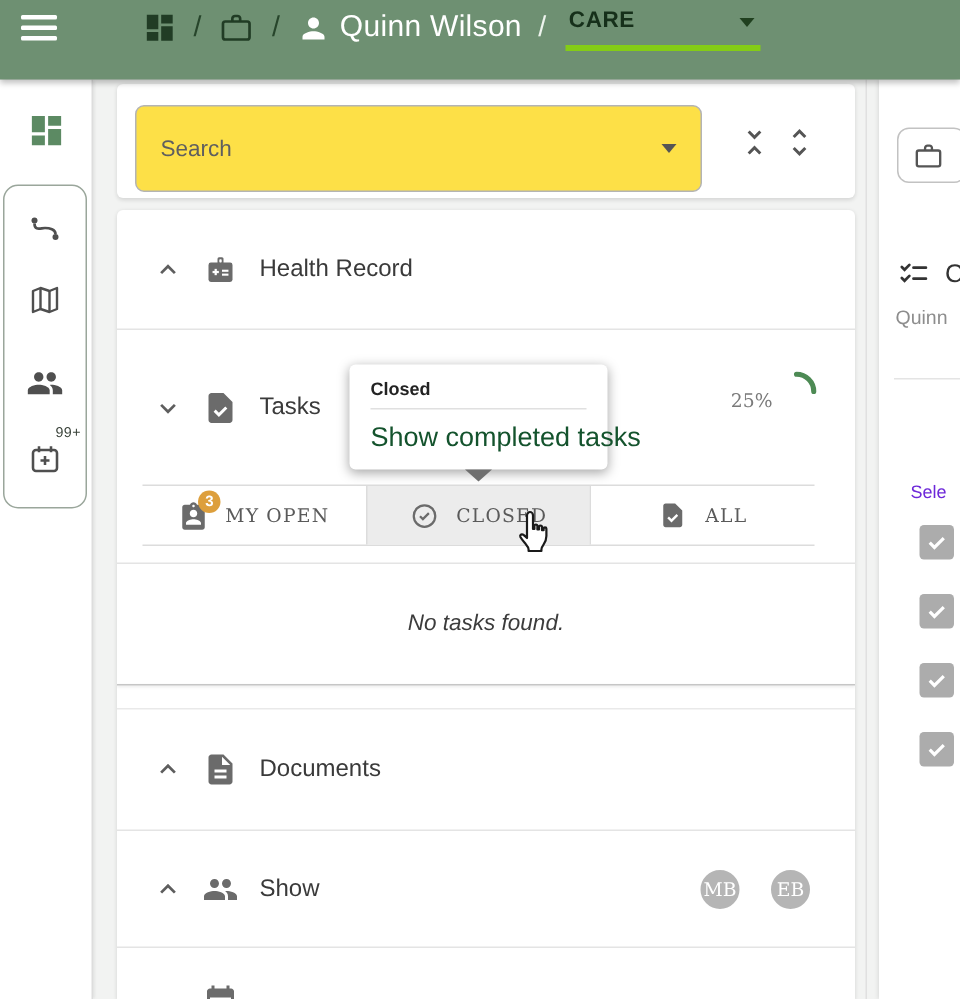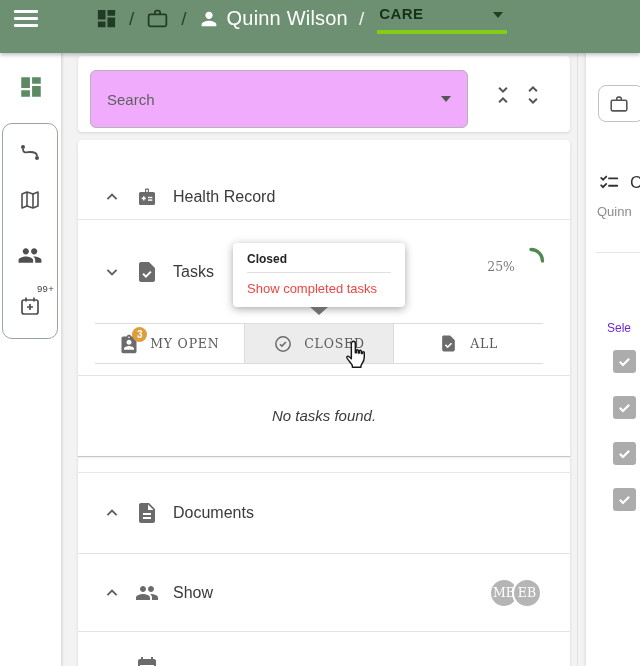--- a/index.html
+++ b/index.html
@@ -35,36 +35,36 @@
   .pos-route { top:17px; } .pos-map { top:64px; } .pos-people { top:119px; } .pos-cal { top:170px; }
   .side-badge { position:absolute; right:3px; top:159px; font-size:9.5px; color:#394239; letter-spacing:.3px; }
 
   
   .main { position:absolute; left:62px; top:53px; width:516px; height:613px; background:#f2f3f2;
           border-right:1px solid #e0e0e0; }
   .card { background:#fff; box-shadow:0 1px 3px rgba(0,0,0,.13); }
   .search-card { position:absolute; left:16px; top:3px; width:492px; height:76px; border-radius:4px; }
   .search-select { position:absolute; left:12px; top:14px; width:378px; height:58px;
                    border:1px solid #b4b4b4; border-radius:6px; display:flex; align-items:center;
-                   padding:0 16px; cursor:text; background:#f0abfc; }
+                   padding:0 16px; cursor:text; background:#fde047; }
   .search-select .ph { font-size:15px; color:#5f5f5f; }
   .search-select .caret-down { position:static; margin-left:auto; border-top-color:#555; }
   .icon-btn { position:absolute; top:26px; width:26px; height:26px; border:none; background:none;
               color:#555; cursor:pointer; padding:0; }
   .btn-fold { left:413px; } .btn-unfold { left:443px; }
 
   .sections-card { position:absolute; left:16px; top:87px; width:492px; height:526px;
                    border-radius:4px 4px 0 0; overflow:hidden; }
   .srow { position:absolute; left:0; right:0; display:flex; align-items:center; padding-left:24px; }
   .chev { color:#5e5e5e; flex:0 0 auto; cursor:pointer; }
   .sec-ico { color:#6b6b6b; margin-left:13px; flex:0 0 auto; }
   .sec-title { font-size:16px; color:#3a3a3a; margin-left:14px; }
   .divider { position:absolute; left:0; right:0; height:1px; background:#e4e4e4; }
 
-  .row-hr { top:17px; height:79px; }
+  .row-hr { top:0; height:79px; }
   .pills { margin-left:auto; margin-right:26px; display:flex; gap:9px; }
   .pill { display:flex; align-items:center; gap:7px; border:1px solid #cfcfcf; border-radius:17px;
           height:34px; padding:0 14px 0 9px; background:#fff; cursor:pointer; }
   .pill-label { font-family:"DejaVu Serif", serif; font-size:13px; color:#4a4a4a; letter-spacing:.3px; }
   .img-ico-wrap { position:relative; width:22px; height:22px; color:#4d4d4d; }
   .green-dot { position:absolute; right:-2px; top:-2px; width:9px; height:9px; border-radius:50%; background:#4d8a54; }
   .fp-ico { color:#4a4a4a; }
   .div-1 { top:79px; }
 
   .row-tasks { top:80px; height:103px; }
@@ -85,34 +85,34 @@
   .div-2 { top:235px; }
   .row-empty { top:236px; height:79px; justify-content:center; padding-left:0; }
   .empty-msg { font-style:italic; font-size:15px; color:#3c3c3c; }
   .sect-end { position:absolute; left:0; right:0; top:316px; height:1px; background:#c6c6c6;
               box-shadow:0 1px 2px rgba(0,0,0,.12); }
   .sect-end2 { position:absolute; left:0; right:0; top:332px; height:1px; background:#e9e9e9; }
 
   .row-docs { top:333px; height:80px; }
   .div-4 { top:413px; }
   .row-team { top:414px; height:77px; }
-  .avatars { position:absolute; right:28px; display:flex; }
+  .avatars { position:absolute; right:28px; display:flex;gap:24px; }
   .avatar { width:30px; height:30px; border-radius:50%; background:#b5b5b5; color:#fff;
             display:flex; align-items:center; justify-content:center;
             font-family:"DejaVu Serif", serif; font-size:12.5px; border:2px solid #fff; }
   .avatar + .avatar { margin-left:-7px; }
   .div-5 { top:491px; }
   .row-next { top:492px; height:40px; }
 
   
   .tooltip { position:absolute; left:233px; top:243px; width:172px; background:#fff; border-radius:4px;
              box-shadow:0 2px 8px rgba(0,0,0,.35); padding:9px 14px 11px; z-index:50; }
   .tt-title { font-size:12px; font-weight:bold; color:#232323; border-bottom:1px solid #e0e0e0;
               padding-bottom:6px; margin-bottom:8px; }
-  .tt-body { font-size:13px; color:#ef4444; white-space:nowrap; }
+  .tt-body { font-size:18px; color:#14532d; white-space:nowrap; }
   .tt-arrow { position:absolute; left:77px; bottom:-8px; width:0; height:0;
               border-left:9px solid transparent; border-right:9px solid transparent; border-top:8px solid #6f6f6f; }
 
   
   .cursor { position:absolute; left:340px; top:338px; z-index:60; pointer-events:none; }
 
   
   .right-panel { position:absolute; left:586px; top:53px; width:54px; height:613px; background:#fff;
                  box-shadow:-1px 0 3px rgba(0,0,0,.10); z-index:5; }
   .rp-case-btn { position:absolute; left:12px; top:32px; width:46px; height:37px; border:1px solid #c2c2c2;

